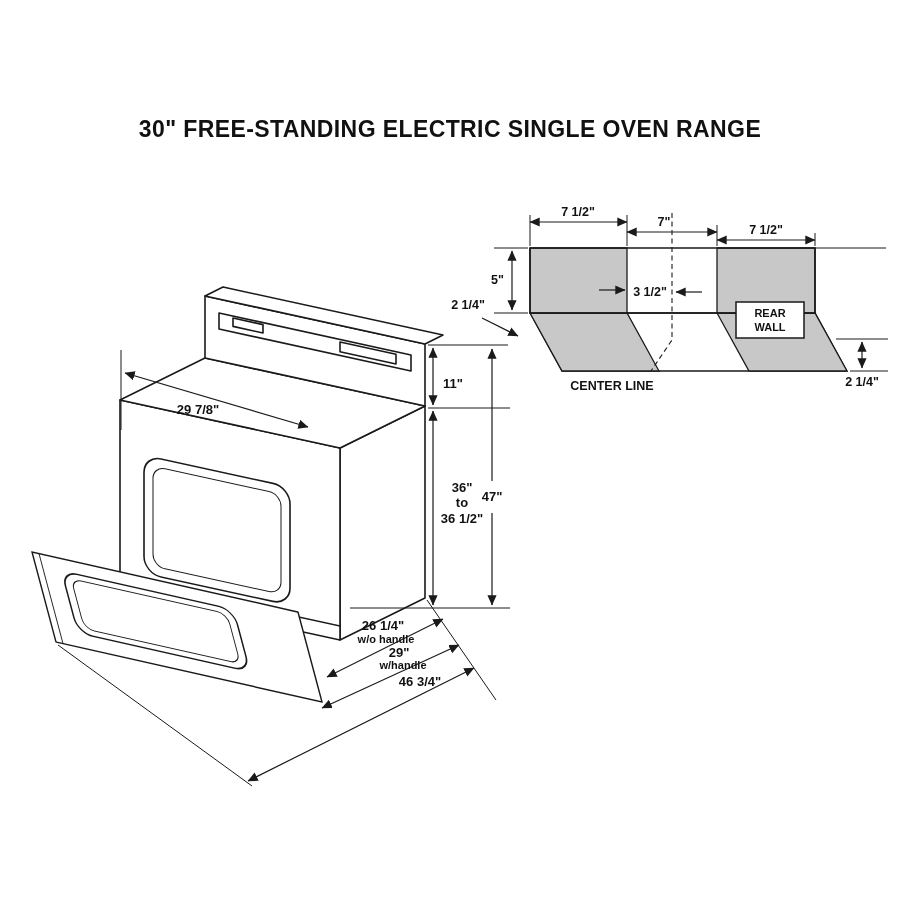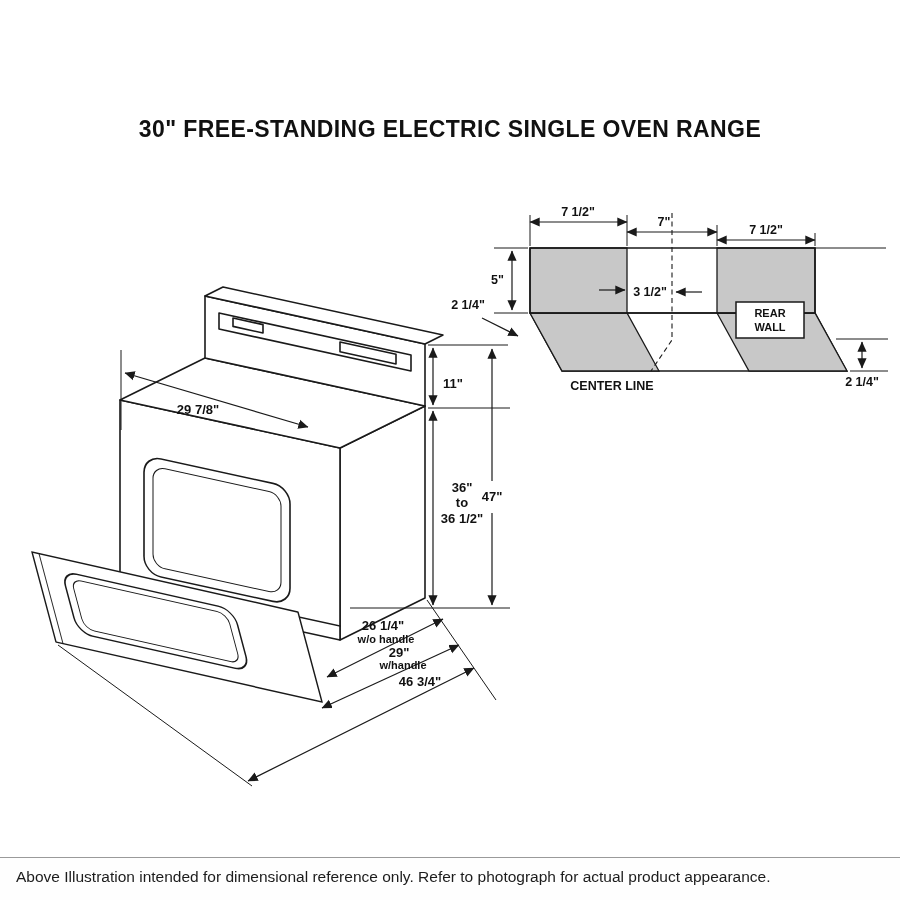--- a/index.html
+++ b/index.html
@@ -131,14 +131,13 @@
 
       <line x1="322" y1="708" x2="459" y2="645" class="dim" marker-start="url(#ah)" marker-end="url(#ah)"></line>
       <text x="399" y="657" class="t13" text-anchor="middle">29"</text>
       <text x="403" y="669" class="t11" text-anchor="middle">w/handle</text>
 
       <line x1="248" y1="781" x2="474" y2="668" class="dim" marker-start="url(#ah)" marker-end="url(#ah)"></line>
       <text x="420" y="686" class="t13" text-anchor="middle">46 3/4"</text>
     </g>
   </svg>
 
-  <div class="footer">Above Illustration intended for dimensional reference only. Refer to photograph for actual product appearance.</div>
 </div>
 
 </body></html>

